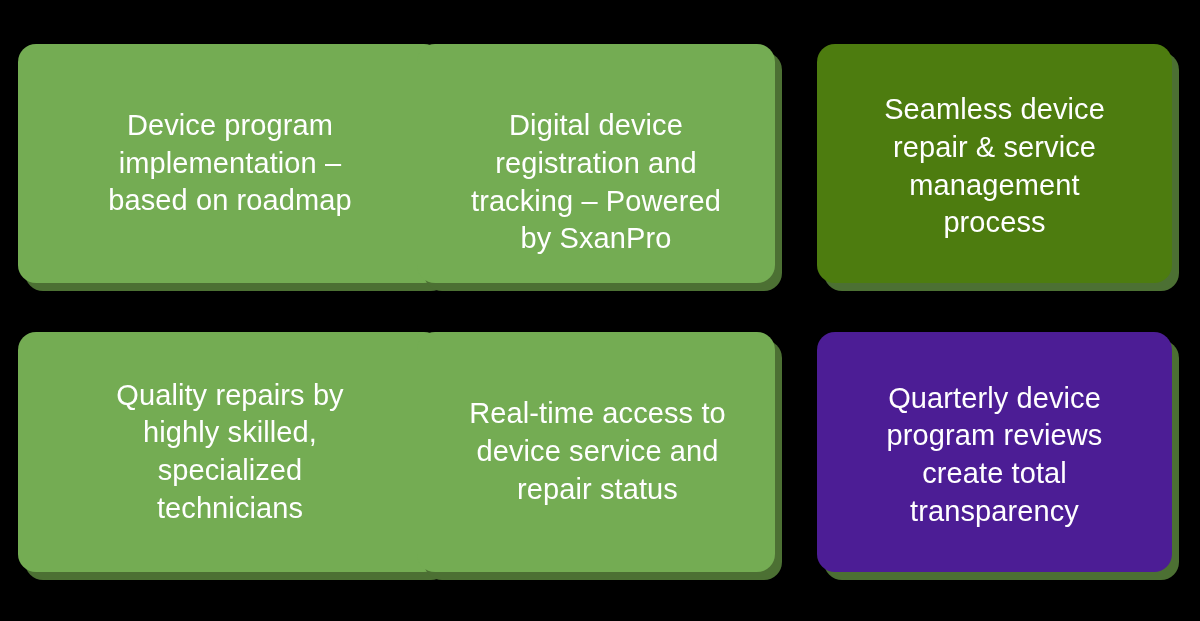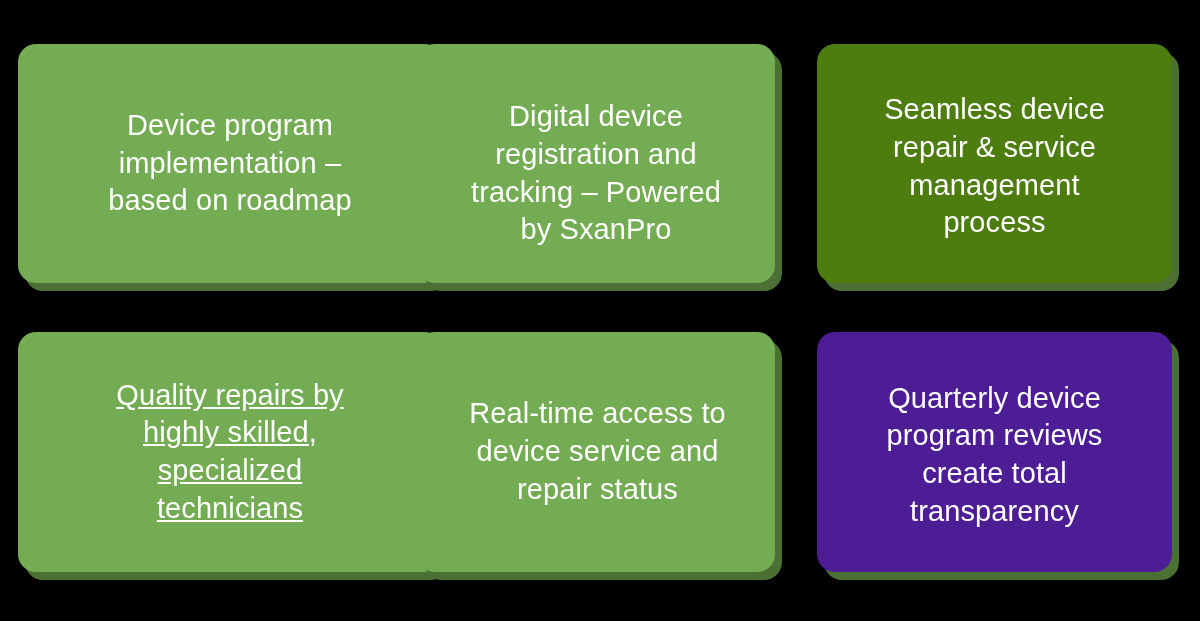--- a/index.html
+++ b/index.html
@@ -50,21 +50,21 @@
   
   .col-1 { left: 18px;  width: 424px; }
   .col-2 { left: 417px; width: 358px; }
   .col-3 { left: 817px; width: 355px; }
 
   
   .row-1 { top: 44px;  height: 239px; }
   .row-2 { top: 332px; height: 240px; }
 
   
-  .nudge-down .card-text { position: relative; top: 10px; }
+  .nudge-down .card-text { position: relative; top: 19px; }
   .nudge-down-small .card-text { position: relative; top: 3px; }
 </style>
 </head>
 <body style="background: rgb(0, 0, 0);">
 
 <div id="board" style="background: rgb(0, 0, 0);">
 
   <div class="card col-1 row-1" style="background: rgb(116, 172, 83); box-shadow: rgb(76, 112, 51) 7px 8px 0px 0px;">
     <span class="card-text" style="color: rgb(255, 255, 255);">Device program
 implementation –
@@ -79,21 +79,21 @@
   </div>
 
   <div class="card col-3 row-1 nudge-down-small" style="background: #4d7c0f; box-shadow: rgb(76, 112, 51) 7px 8px 0px 0px;">
     <span class="card-text" style="color: rgb(255, 255, 255);">Seamless device
 repair &amp; service
 management
 process</span>
   </div>
 
   <div class="card col-1 row-2" style="background: rgb(116, 172, 83); box-shadow: rgb(76, 112, 51) 7px 8px 0px 0px;">
-    <span class="card-text" style="color: rgb(255, 255, 255); text-decoration: underline;">Quality repairs by
+    <span class="card-text" style="color: rgb(255, 255, 255);">Quality repairs by
 highly skilled,
 specialized
 technicians</span>
   </div>
 
   <div class="card col-2 row-2" style="background: rgb(116, 172, 83); box-shadow: rgb(76, 112, 51) 7px 8px 0px 0px; padding-left: 19px;">
     <span class="card-text" style="color: rgb(255, 255, 255);">Real-time access to
 device service and
 repair status</span>
   </div>

